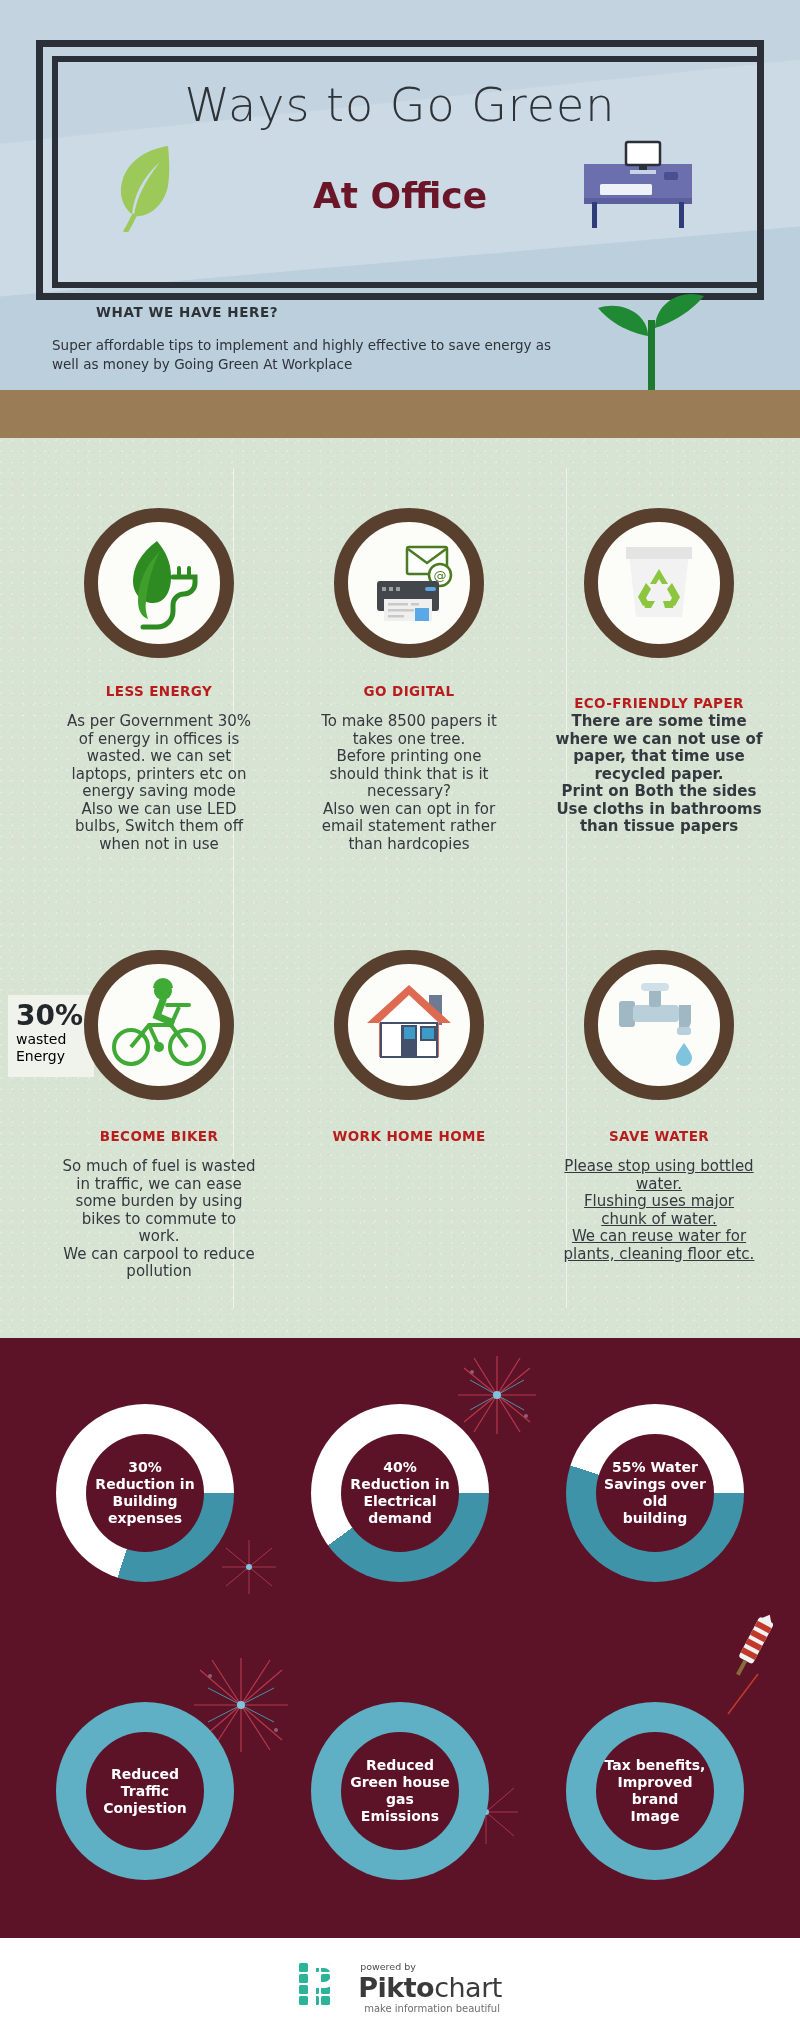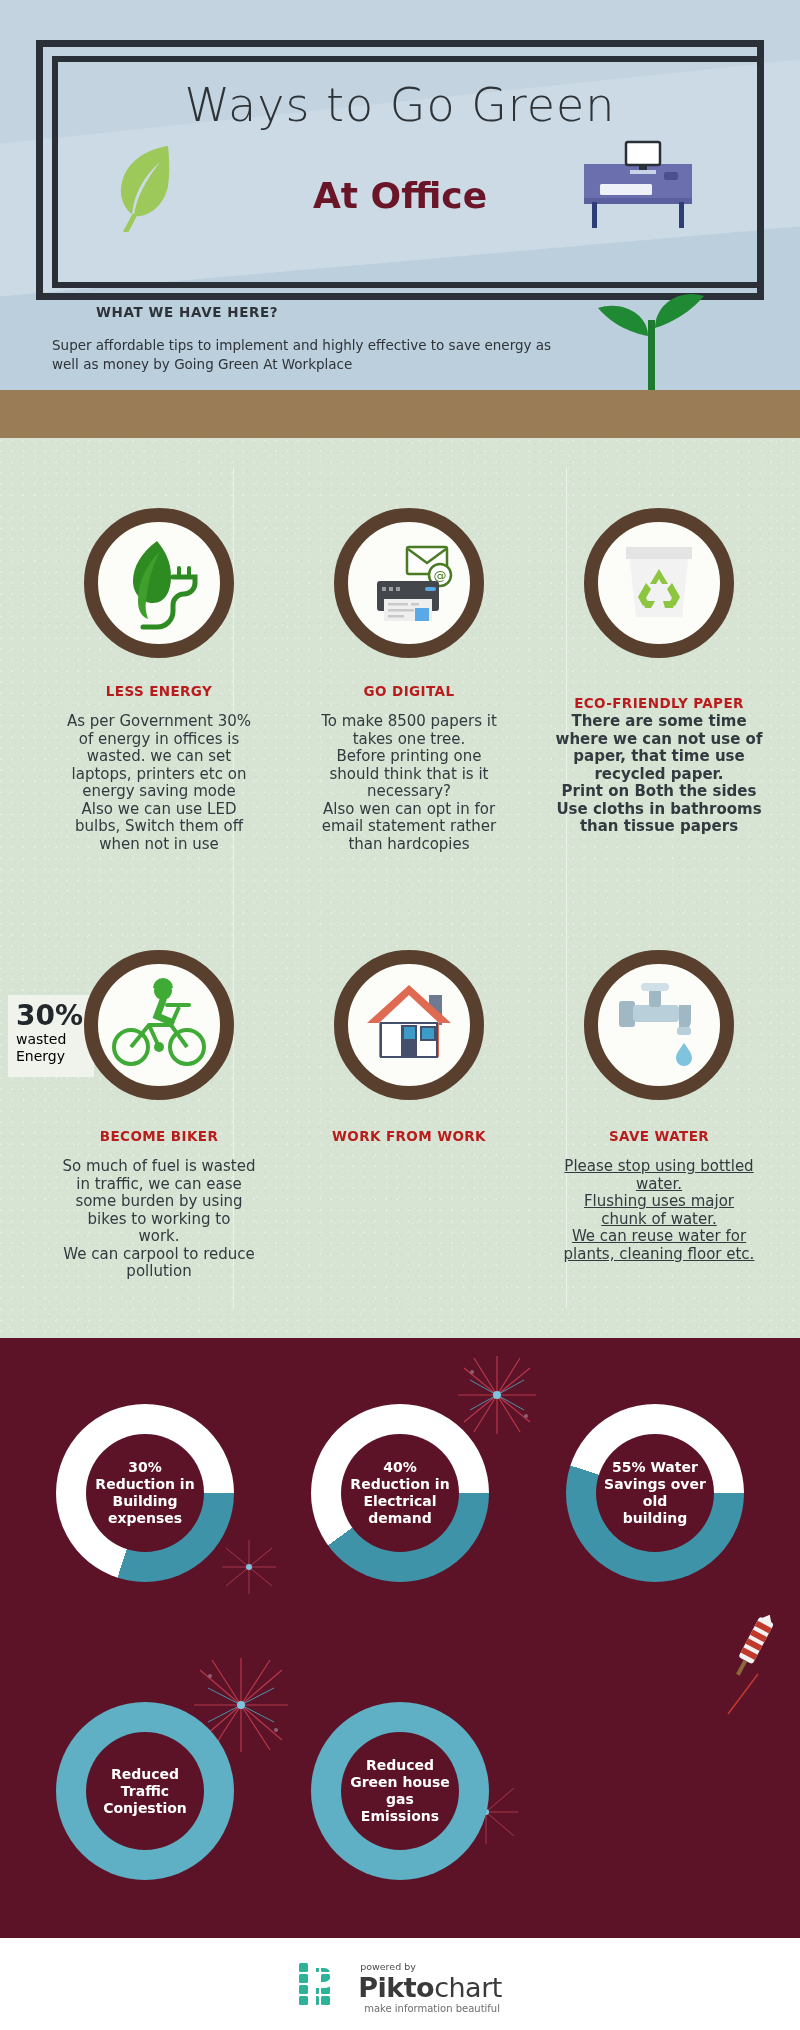--- a/index.html
+++ b/index.html
@@ -400,26 +400,26 @@
         <path d="M74 34h12v16c0 6-5 10-11 10h-1Z" fill="#9fb8c4"></path>
         <rect x="72" y="56" width="14" height="8" rx="3" fill="#b9d0da"></rect>
         <path d="M79 72c5 7 8 11 8 15a8 8 0 0 1-16 0c0-4 3-8 8-15Z" fill="#7fc3dd"></path>
       </svg>
     </div>
 
     <div class="tip-title" style="left:24px; top:690px;">BECOME BIKER</div>
     <div class="tip-body" style="left:24px; top:720px;">So much of fuel is wasted
 in traffic, we can ease
 some burden by using
-bikes to working to
+bikes to commute to
 work.
 We can carpool to reduce
 pollution</div>
 
-    <div class="tip-title" style="left:274px; top:690px;">WORK FROM WORK</div>
+    <div class="tip-title" style="left:274px; top:690px;">WORK HOME HOME</div>
 
     <div class="tip-title" style="left:524px; top:690px;">SAVE WATER</div>
     <div class="tip-body" style="left:524px; top:720px;text-decoration:underline;">Please stop using bottled
 water.
 Flushing uses major
 chunk of water.
 We can reuse water for
 plants, cleaning floor etc.</div>
   </div>
 
@@ -510,20 +510,28 @@
 
     <div class="donut" style="left:311px;top:364px;background:#5fb0c4;">
       <div class="hole">
         <span>Reduced
 Green house
 gas
 Emissions</span>
       </div>
     </div>
 
+    <div class="donut" style="left:566px;top:364px;background:#5fb0c4;">
+      <div class="hole">
+        <span>Tax benefits,
+Improved
+brand
+Image</span>
+      </div>
+    </div>
   </div>
 
   <div class="footer">
     <div class="pk">
       <svg class="pk-mark" viewBox="0 0 44 44">
         <g fill="#2db39a">
           <rect x="1" y="1" width="9" height="9" rx="1.5"></rect>
           <rect x="12" y="1" width="9" height="9" rx="1.5"></rect>
           <rect x="23" y="1" width="9" height="9" rx="1.5"></rect>
           <rect x="1" y="12" width="9" height="9" rx="1.5"></rect>

